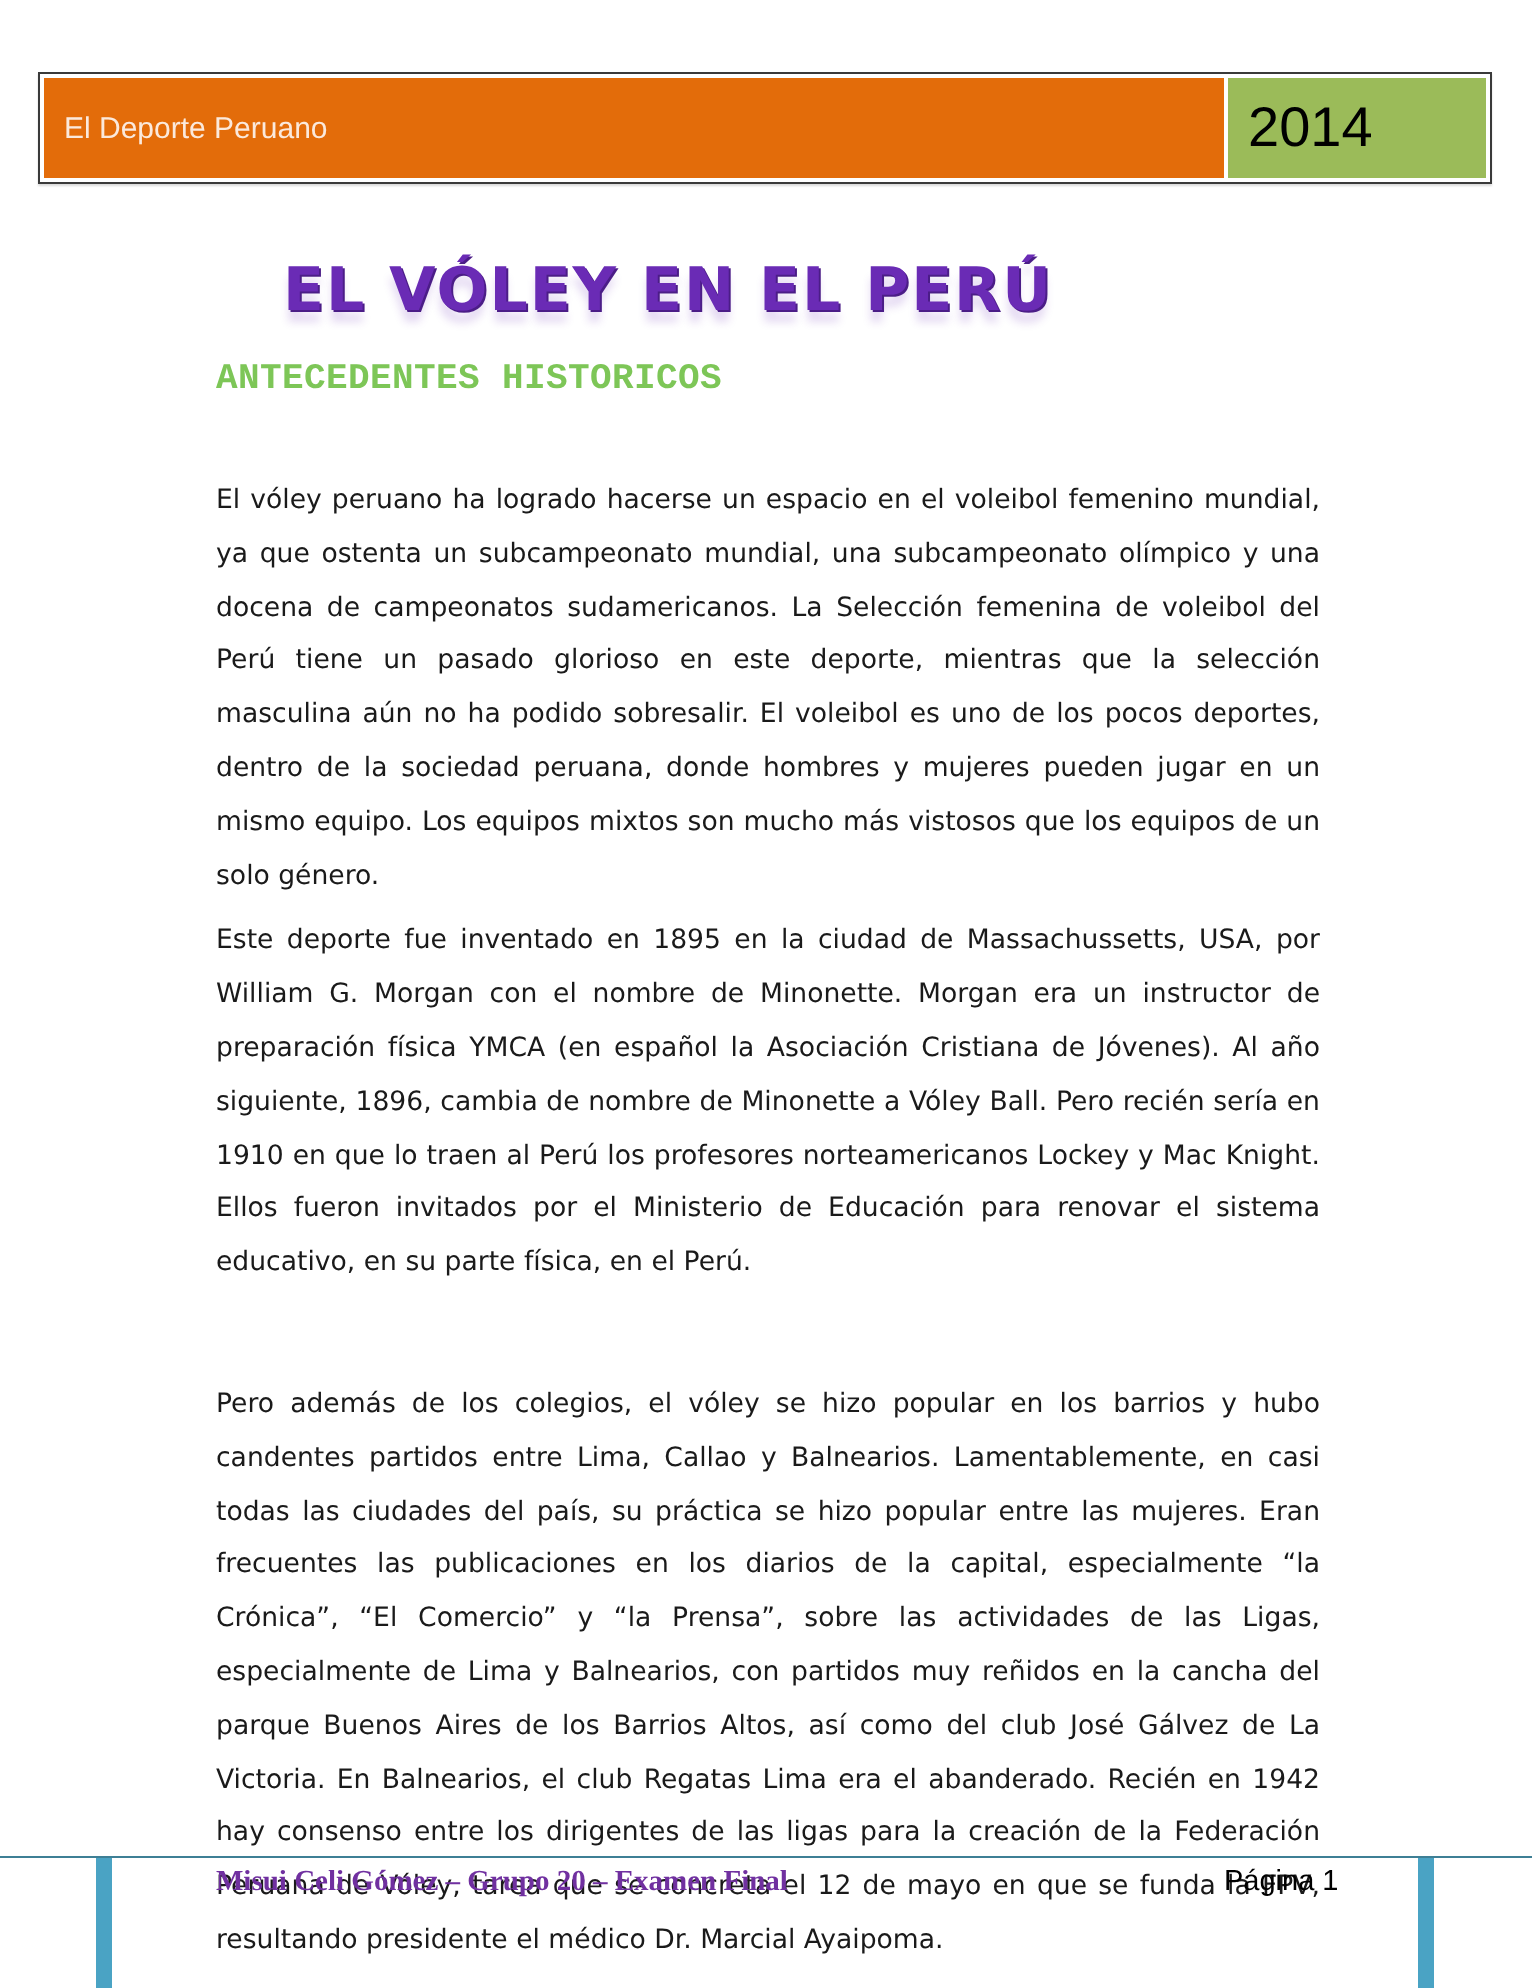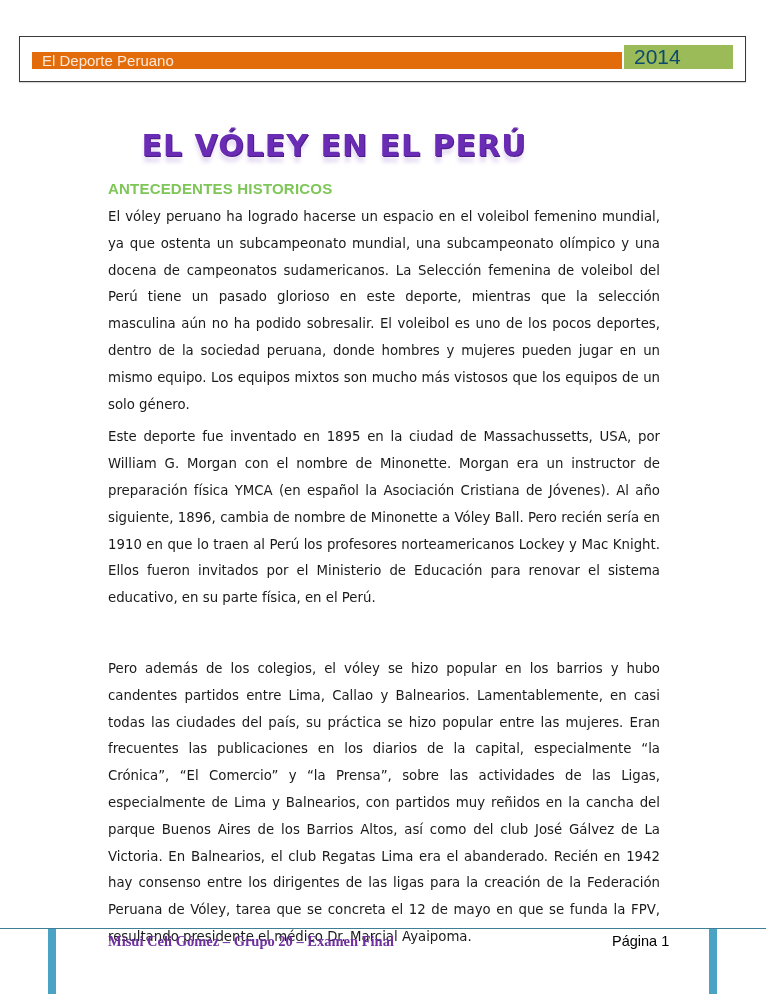--- a/index.html
+++ b/index.html
@@ -1,24 +1,24 @@
 <!DOCTYPE html>
 <html><head>
 <meta charset="utf-8">
 <style>
   html, body { margin:0; padding:0; }
   body { width:768px; height:994px; background:#ffffff; position:relative; overflow:hidden; font-family:"DejaVu Sans", sans-serif; }
-  .header-box { position:absolute; left:19px; top:36px; width:727px; height:46px; border:1px solid #3a3a3a; box-sizing:border-box; background:#fff; padding:12px; display:flex; gap:2px; box-shadow: 0 1px 1px rgba(0,0,0,0.15); align-items: flex-end; }
+  .header-box { position:absolute; left:19px; top:36px; width:727px; height:56px; border:1px solid #3a3a3a; box-sizing:border-box; background:#fff; padding:2px; display:flex; gap:2px; box-shadow: 0 1px 1px rgba(0,0,0,0.15); }
   .header-title-cell { flex:0 0 590px; background:#e36c0a; color:#fbe9dc; font-family:"Liberation Sans", sans-serif; font-size:15px; display:flex; align-items:center; padding-left:10px; box-sizing:border-box; }
-  .header-year-cell { flex:1; background:#9bbb59; color:#0c4a6e; font-family:"Liberation Sans", sans-serif; font-size:21px; display:flex; align-items:center; padding-left:10px; box-sizing:border-box; }
+  .header-year-cell { flex:1; background:#9bbb59; color:#000000; font-family:"Liberation Sans", sans-serif; font-size:28px; display:flex; align-items:center; padding-left:10px; box-sizing:border-box; }
   .doc-title { position:absolute; left:0; width:668px; top:128px; text-align:center; font-family:"DejaVu Sans", sans-serif; font-weight:bold; font-size:30px; letter-spacing:1px; color:#6a2bb5; text-shadow: 1px 1px 0 #4b1d87, 0 6px 4px rgba(106,43,181,0.18); }
-  .section-heading { position:absolute; left:108px; top:180px; font-family:Liberation Sans, sans-serif; font-weight:bold; font-size:15px; color:#7dc657; letter-spacing:0.2px; }
+  .section-heading { position:absolute; left:108px; top:180px; font-family:Liberation Mono, monospace; font-weight:bold; font-size:18px; color:#7dc657; letter-spacing:0.2px; }
   .body-text { position:absolute; left:108px; top:204px; width:552px; font-family:"DejaVu Sans", sans-serif; font-size:13.3px; line-height:26.8px; color:#1a1a1a; }
   .body-text p { margin:0; text-align:justify; }
-  .body-text p.p1 { margin-bottom:6px; }
+  .body-text p.p1 { margin-bottom:6px;margin-top:34px; }
   .body-text p.p2 { margin-bottom:44px; }
   .footer-line { position:absolute; left:0; top:928px; width:766px; height:1px; background:#3e7f95; }
   .footer-bar-left { position:absolute; left:48px; top:929px; width:8px; height:65px; background:#4aa3c4; }
   .footer-bar-right { position:absolute; left:709px; top:929px; width:8px; height:65px; background:#4aa3c4; }
   .footer-left-text { position:absolute; left:108px; top:933px; font-family:"Liberation Serif", serif; font-weight:bold; font-size:14.5px; color:#7030a0; }
   .footer-right-text { position:absolute; left:612px; top:933px; font-family:Liberation Sans, sans-serif; font-size:14.5px; color:#000000; }
 </style>
 </head>
 <body>
 

